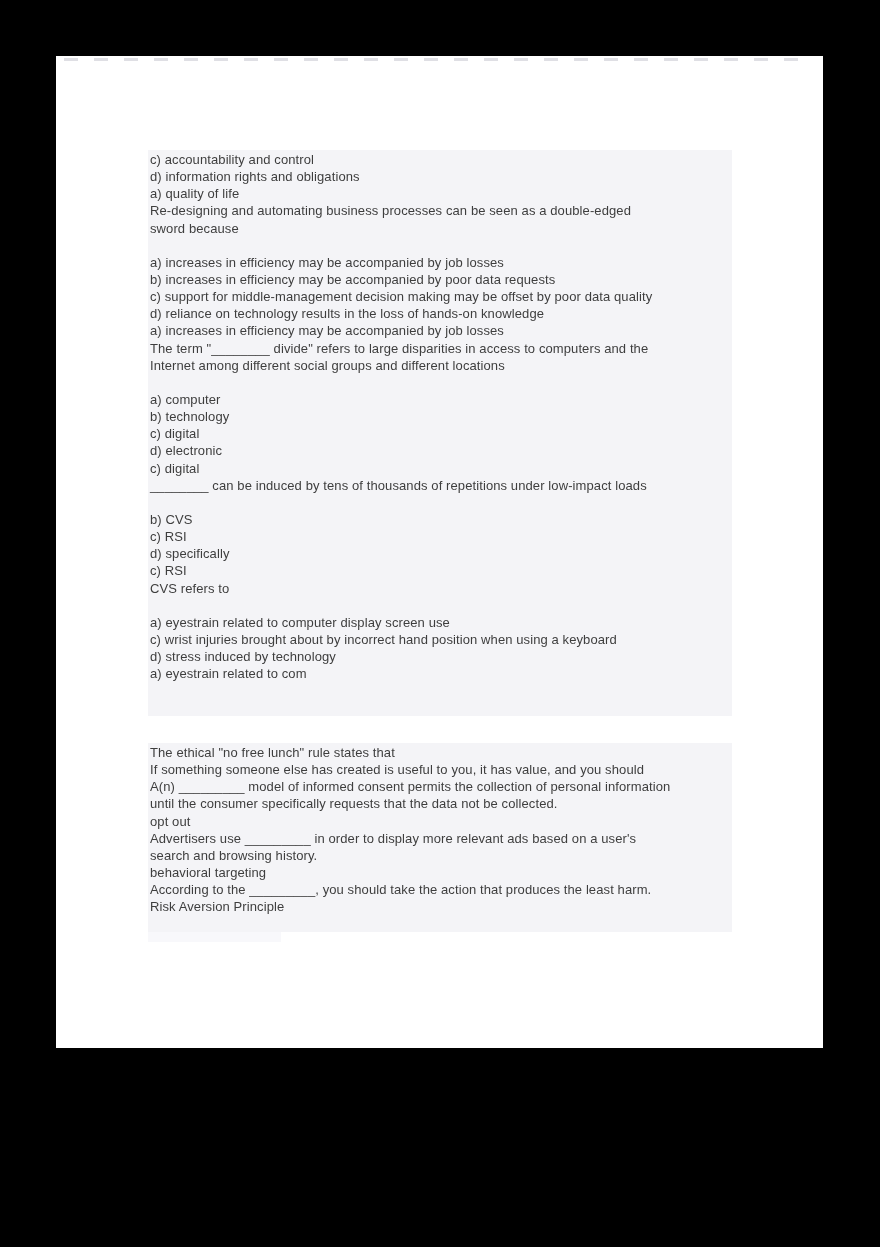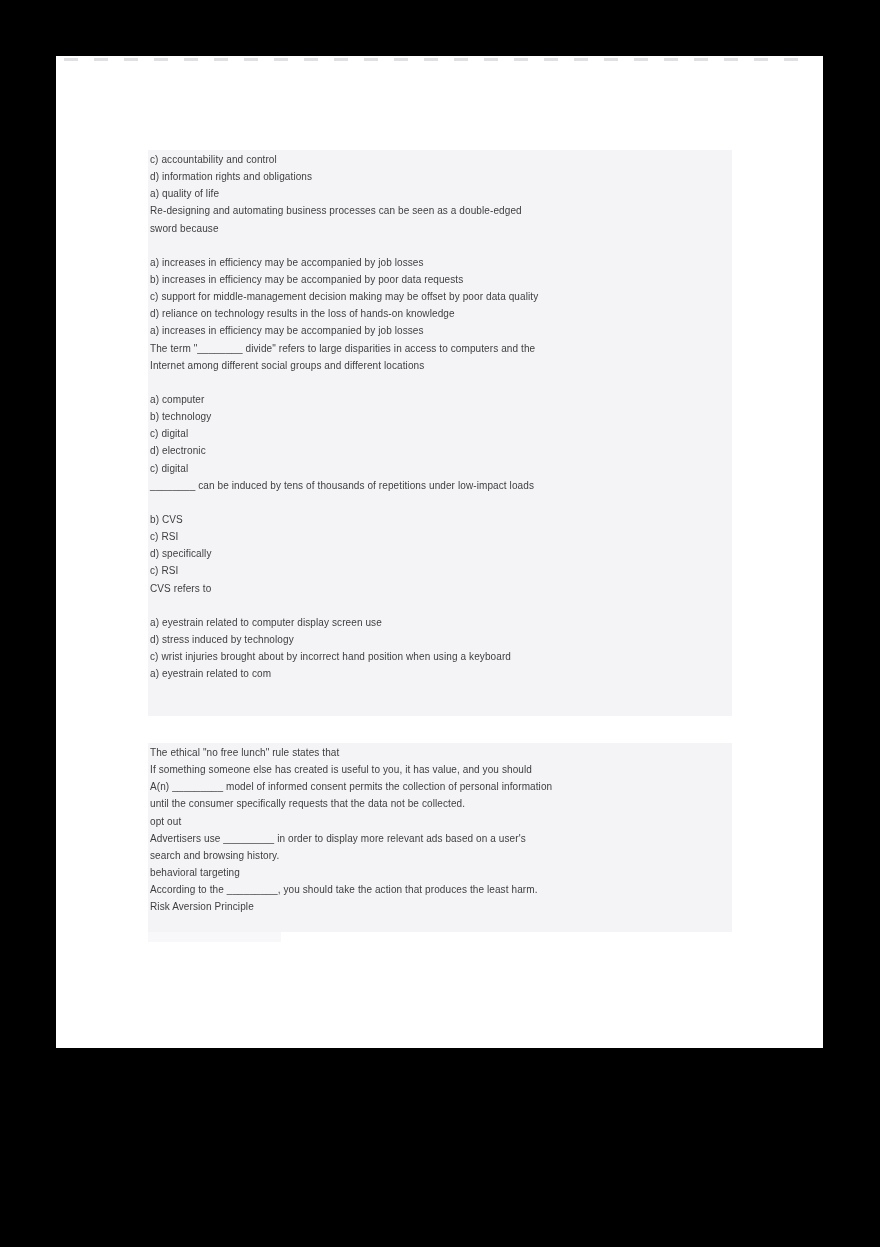--- a/index.html
+++ b/index.html
@@ -42,21 +42,21 @@
     position: absolute;
     left: 92px;
     top: 876px;
     width: 133px;
     height: 10px;
     background: #f8f8fb;
   }
   .text-line {
     height: 17.15px;
     line-height: 17.15px;
-    font-size: 10px;
+    font-size: 13px;
     color: #3e3e3e;
     white-space: nowrap;
     letter-spacing: 0.1px;
   }
 </style>
 </head>
 <body>
 
 <div class="paper">
   <div class="perforation"></div>
@@ -83,22 +83,22 @@
       <div class="text-line">c) digital</div>
       <div class="text-line">________ can be induced by tens of thousands of repetitions under low-impact loads</div>
       <div class="text-line"></div>
       <div class="text-line">b) CVS</div>
       <div class="text-line">c) RSI</div>
       <div class="text-line">d) specifically</div>
       <div class="text-line">c) RSI</div>
       <div class="text-line">CVS refers to</div>
       <div class="text-line"></div>
       <div class="text-line">a) eyestrain related to computer display screen use</div>
+      <div class="text-line">c) wrist injuries brought about by incorrect hand position when using a keyboard</div>
       <div class="text-line">d) stress induced by technology</div>
-      <div class="text-line">c) wrist injuries brought about by incorrect hand position when using a keyboard</div>
       <div class="text-line">a) eyestrain related to com</div>
     </div>
 
   <div class="qblock" id="question-block-2">
       <div class="text-line">The ethical "no free lunch" rule states that</div>
       <div class="text-line">If something someone else has created is useful to you, it has value, and you should</div>
       <div class="text-line">A(n) _________ model of informed consent permits the collection of personal information</div>
       <div class="text-line">until the consumer specifically requests that the data not be collected.</div>
       <div class="text-line">opt out</div>
       <div class="text-line">Advertisers use _________ in order to display more relevant ads based on a user's</div>

